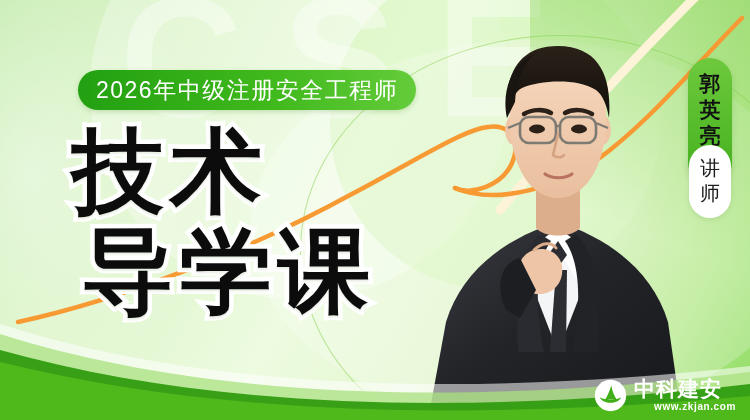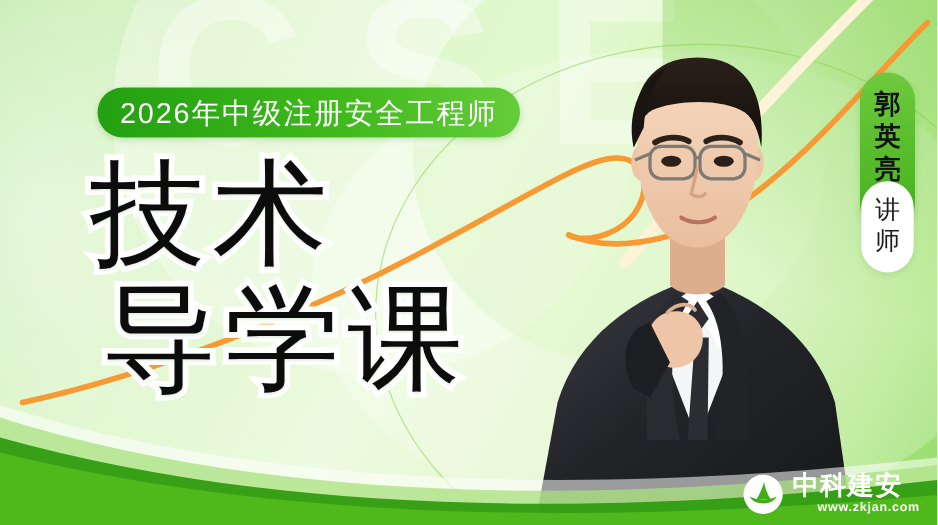--- a/index.html
+++ b/index.html
@@ -99,21 +99,21 @@
 
   
   .headline {
     position: absolute;
     left: 72px;
     top: 126px;
     line-height: 0.98;
   }
   .headline .line {
     font-size: 92px;
-    font-weight: 400;
+    font-weight: 700;
     color: #0c0c0c;
     letter-spacing: 6px;
     white-space: nowrap;
     -webkit-text-stroke: 9px #ffffff;
     paint-order: stroke fill;
     text-shadow: 0 2px 2px rgba(120,160,100,0.18);
   }
   .headline .line-2 {
     margin-top: 10px;
     margin-left: 10px;

